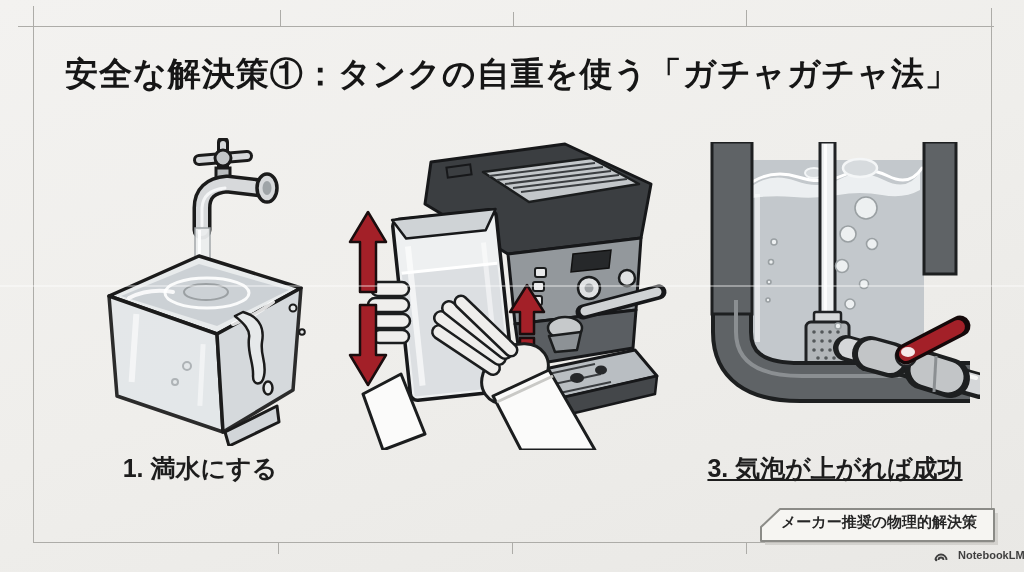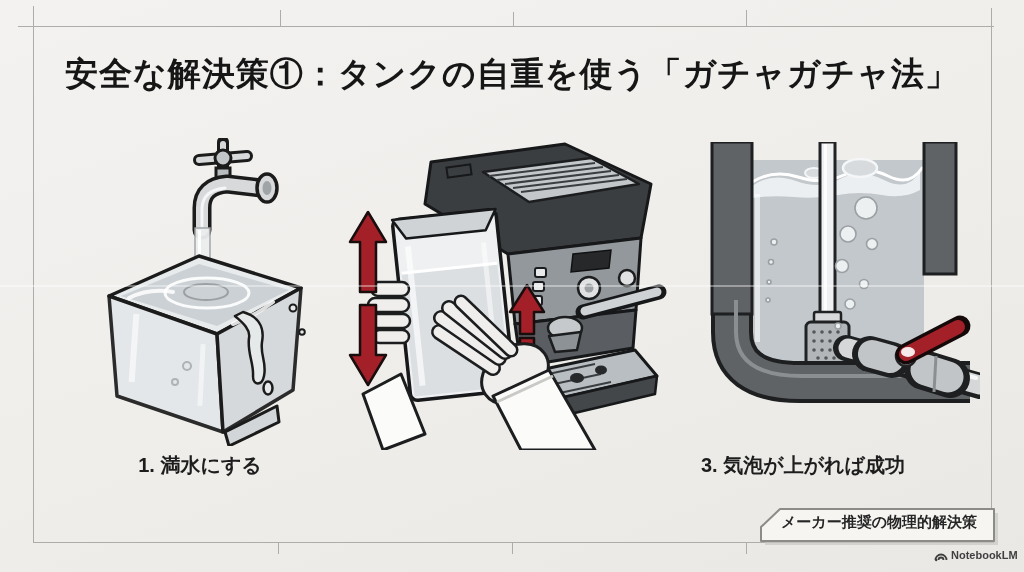--- a/index.html
+++ b/index.html
@@ -12,38 +12,38 @@
   .stage { position:absolute; inset:0;padding-left:8px; }
   .fl { position:absolute; background:#adaca8; }
   .title {
     position:absolute; left:33px; top:52px; width:958px;
     text-align:center; font-size:33px; font-weight:800;
     letter-spacing:1px; color:#161616; white-space:nowrap;
   }
   .panel { position:absolute; }
   .caption {
     position:absolute; top:452px; text-align:center;
-    font-size:20px; font-weight:700; color:#1d1d1d; white-space:nowrap;
+    font-size:25px; font-weight:700; color:#1d1d1d; white-space:nowrap;
   }
   .cap1 { left:75px;  width:250px; }
   .cap2 { left:330px; width:340px; }
-  .cap3 { left:648px; width:310px; }
+  .cap3 { left:680px; width:310px;text-decoration:underline; }
   .seam {
     position:absolute; left:0; top:285px; width:1024px; height:2px;
     background:rgba(255,255,255,0.38); z-index:6;
   }
   .badge-box { position:absolute; left:756px; top:506px; width:248px; height:44px; z-index:7; }
   .badge-label {
     position:absolute; left:762px; top:513px; width:234px; height:24px;
     text-align:center; font-size:15px; font-weight:700; color:#262626;
     z-index:8; white-space:nowrap;
   }
   .watermark {
     position:absolute; left:934px; top:547px; height:16px; z-index:8;
-    display:flex; align-items:center; gap:3px;
+    display:flex; align-items:center; gap:10px;
     font-size:11px; font-weight:600; color:#3f3f3f; white-space:nowrap;
   }
 </style>
 </head>
 <body>
 
 <div class="stage">
 
   <div class="fl" style="left:18px;top:26px;width:976px;height:1px;"></div>
   <div class="fl" style="left:33px;top:542px;width:961px;height:1px;"></div>

